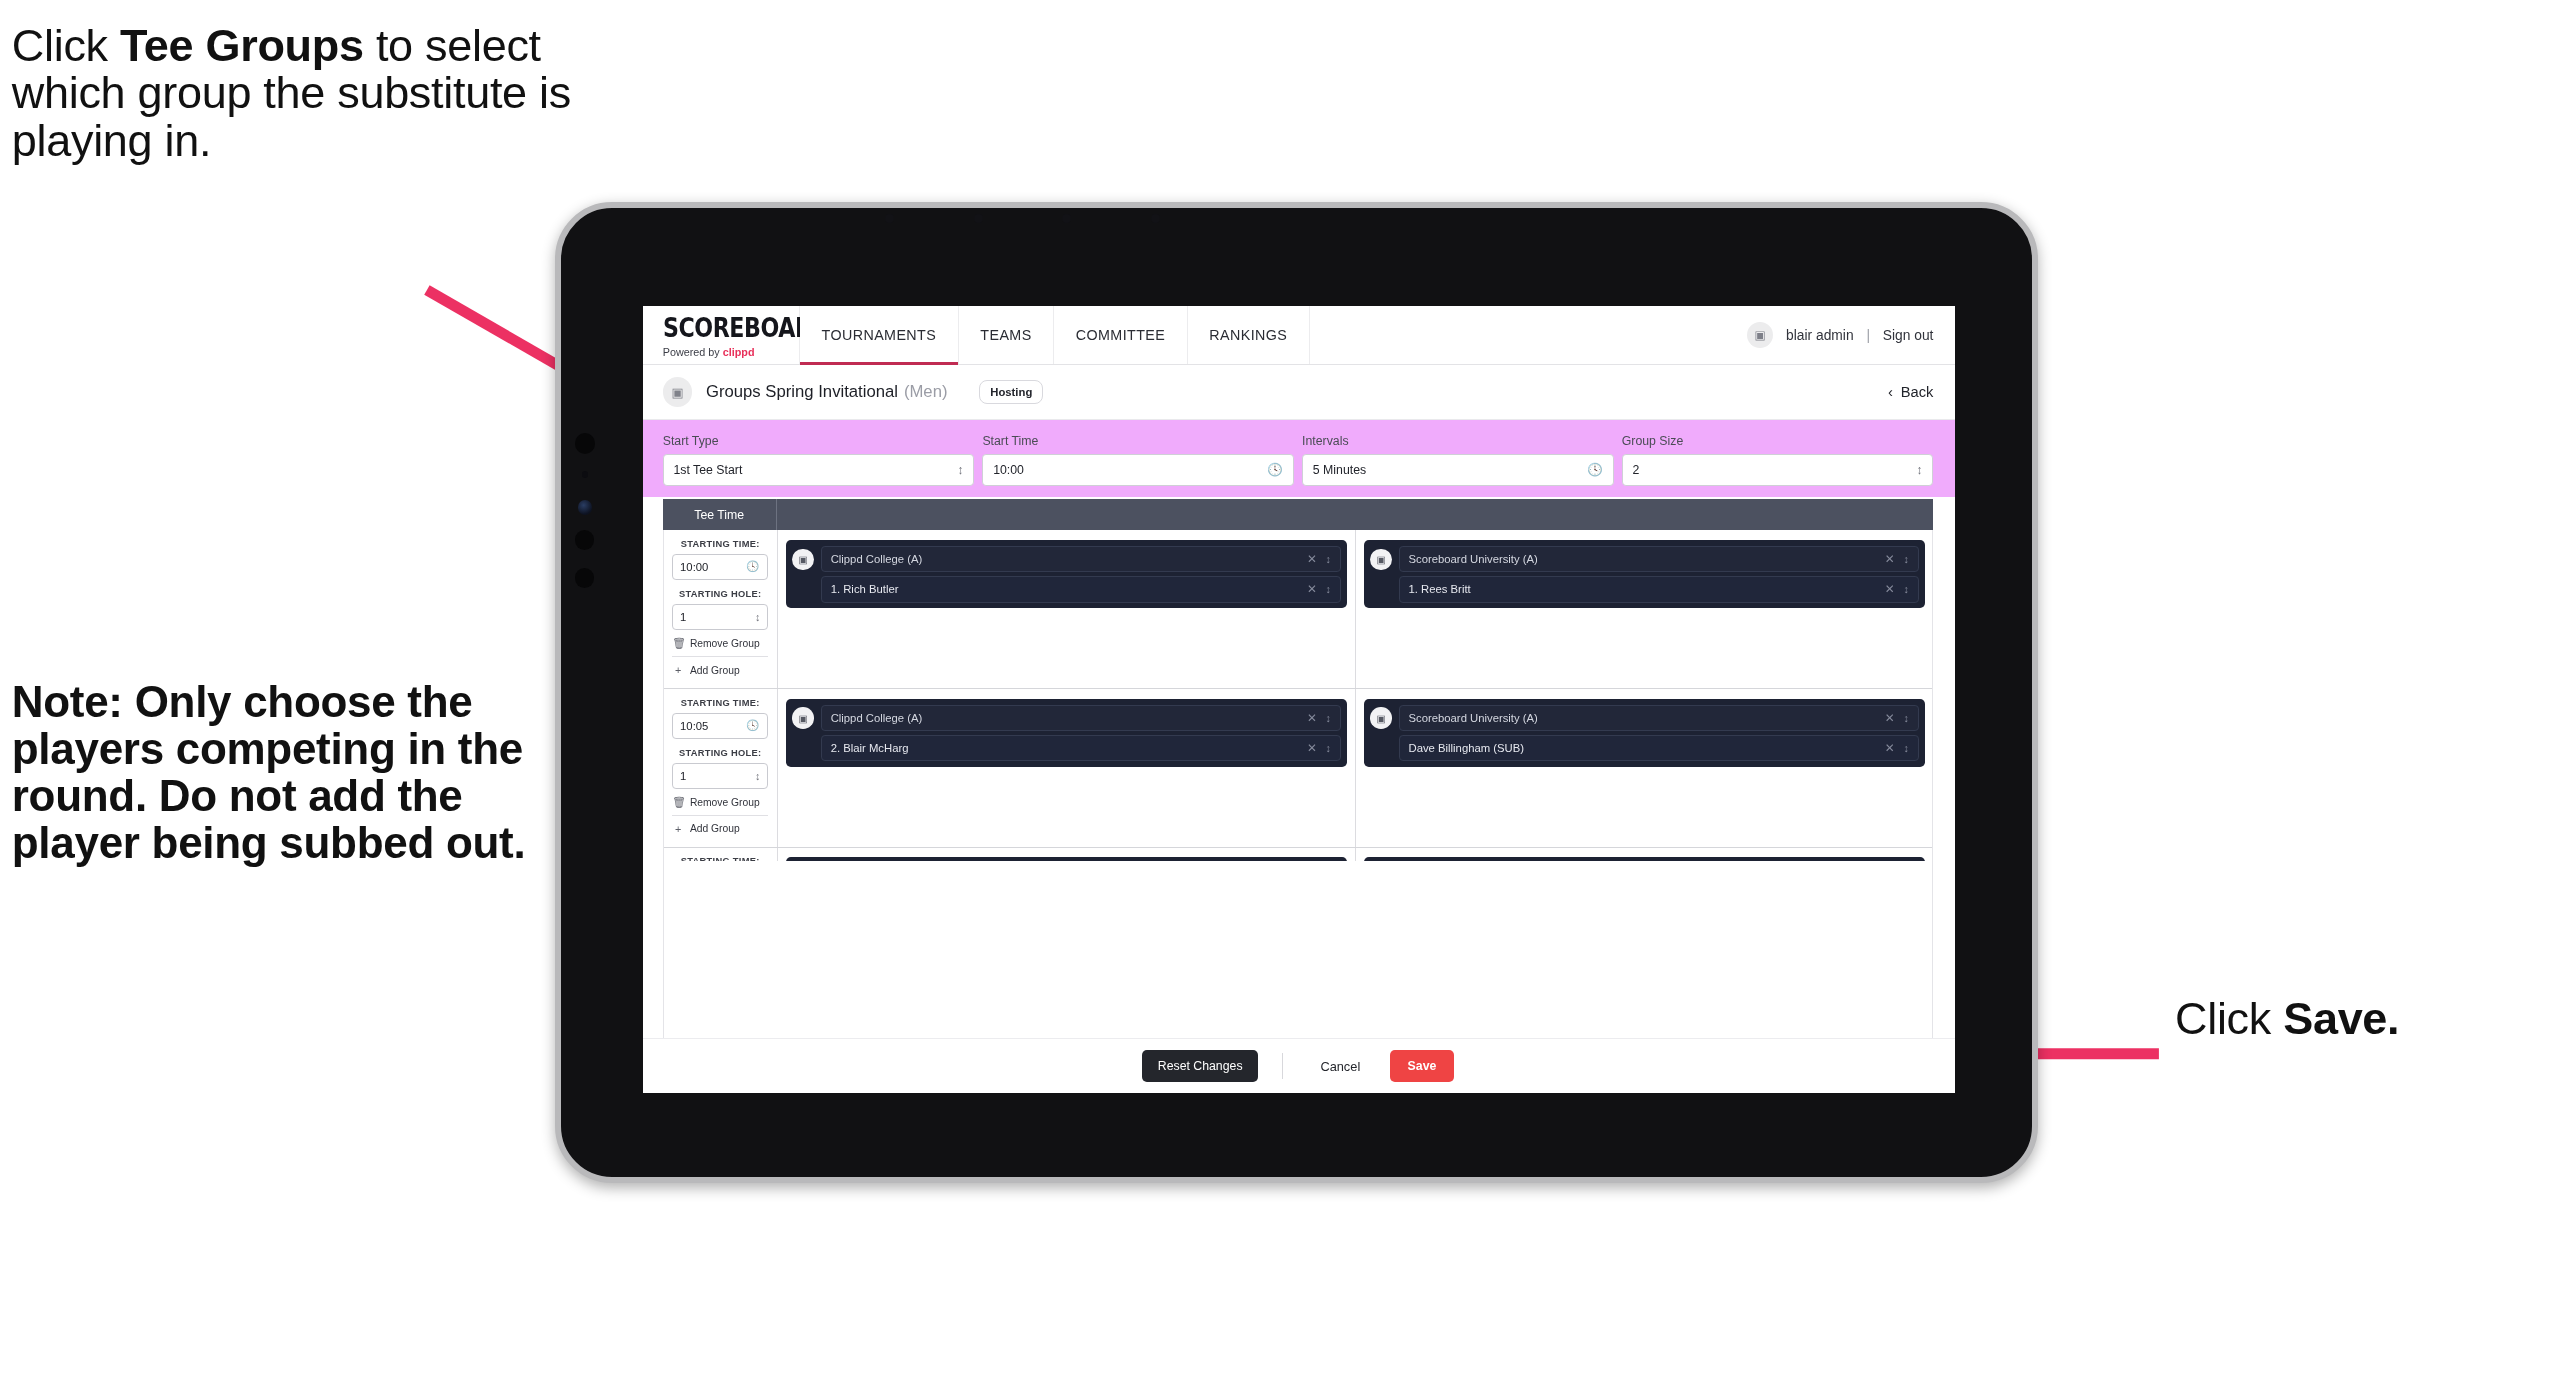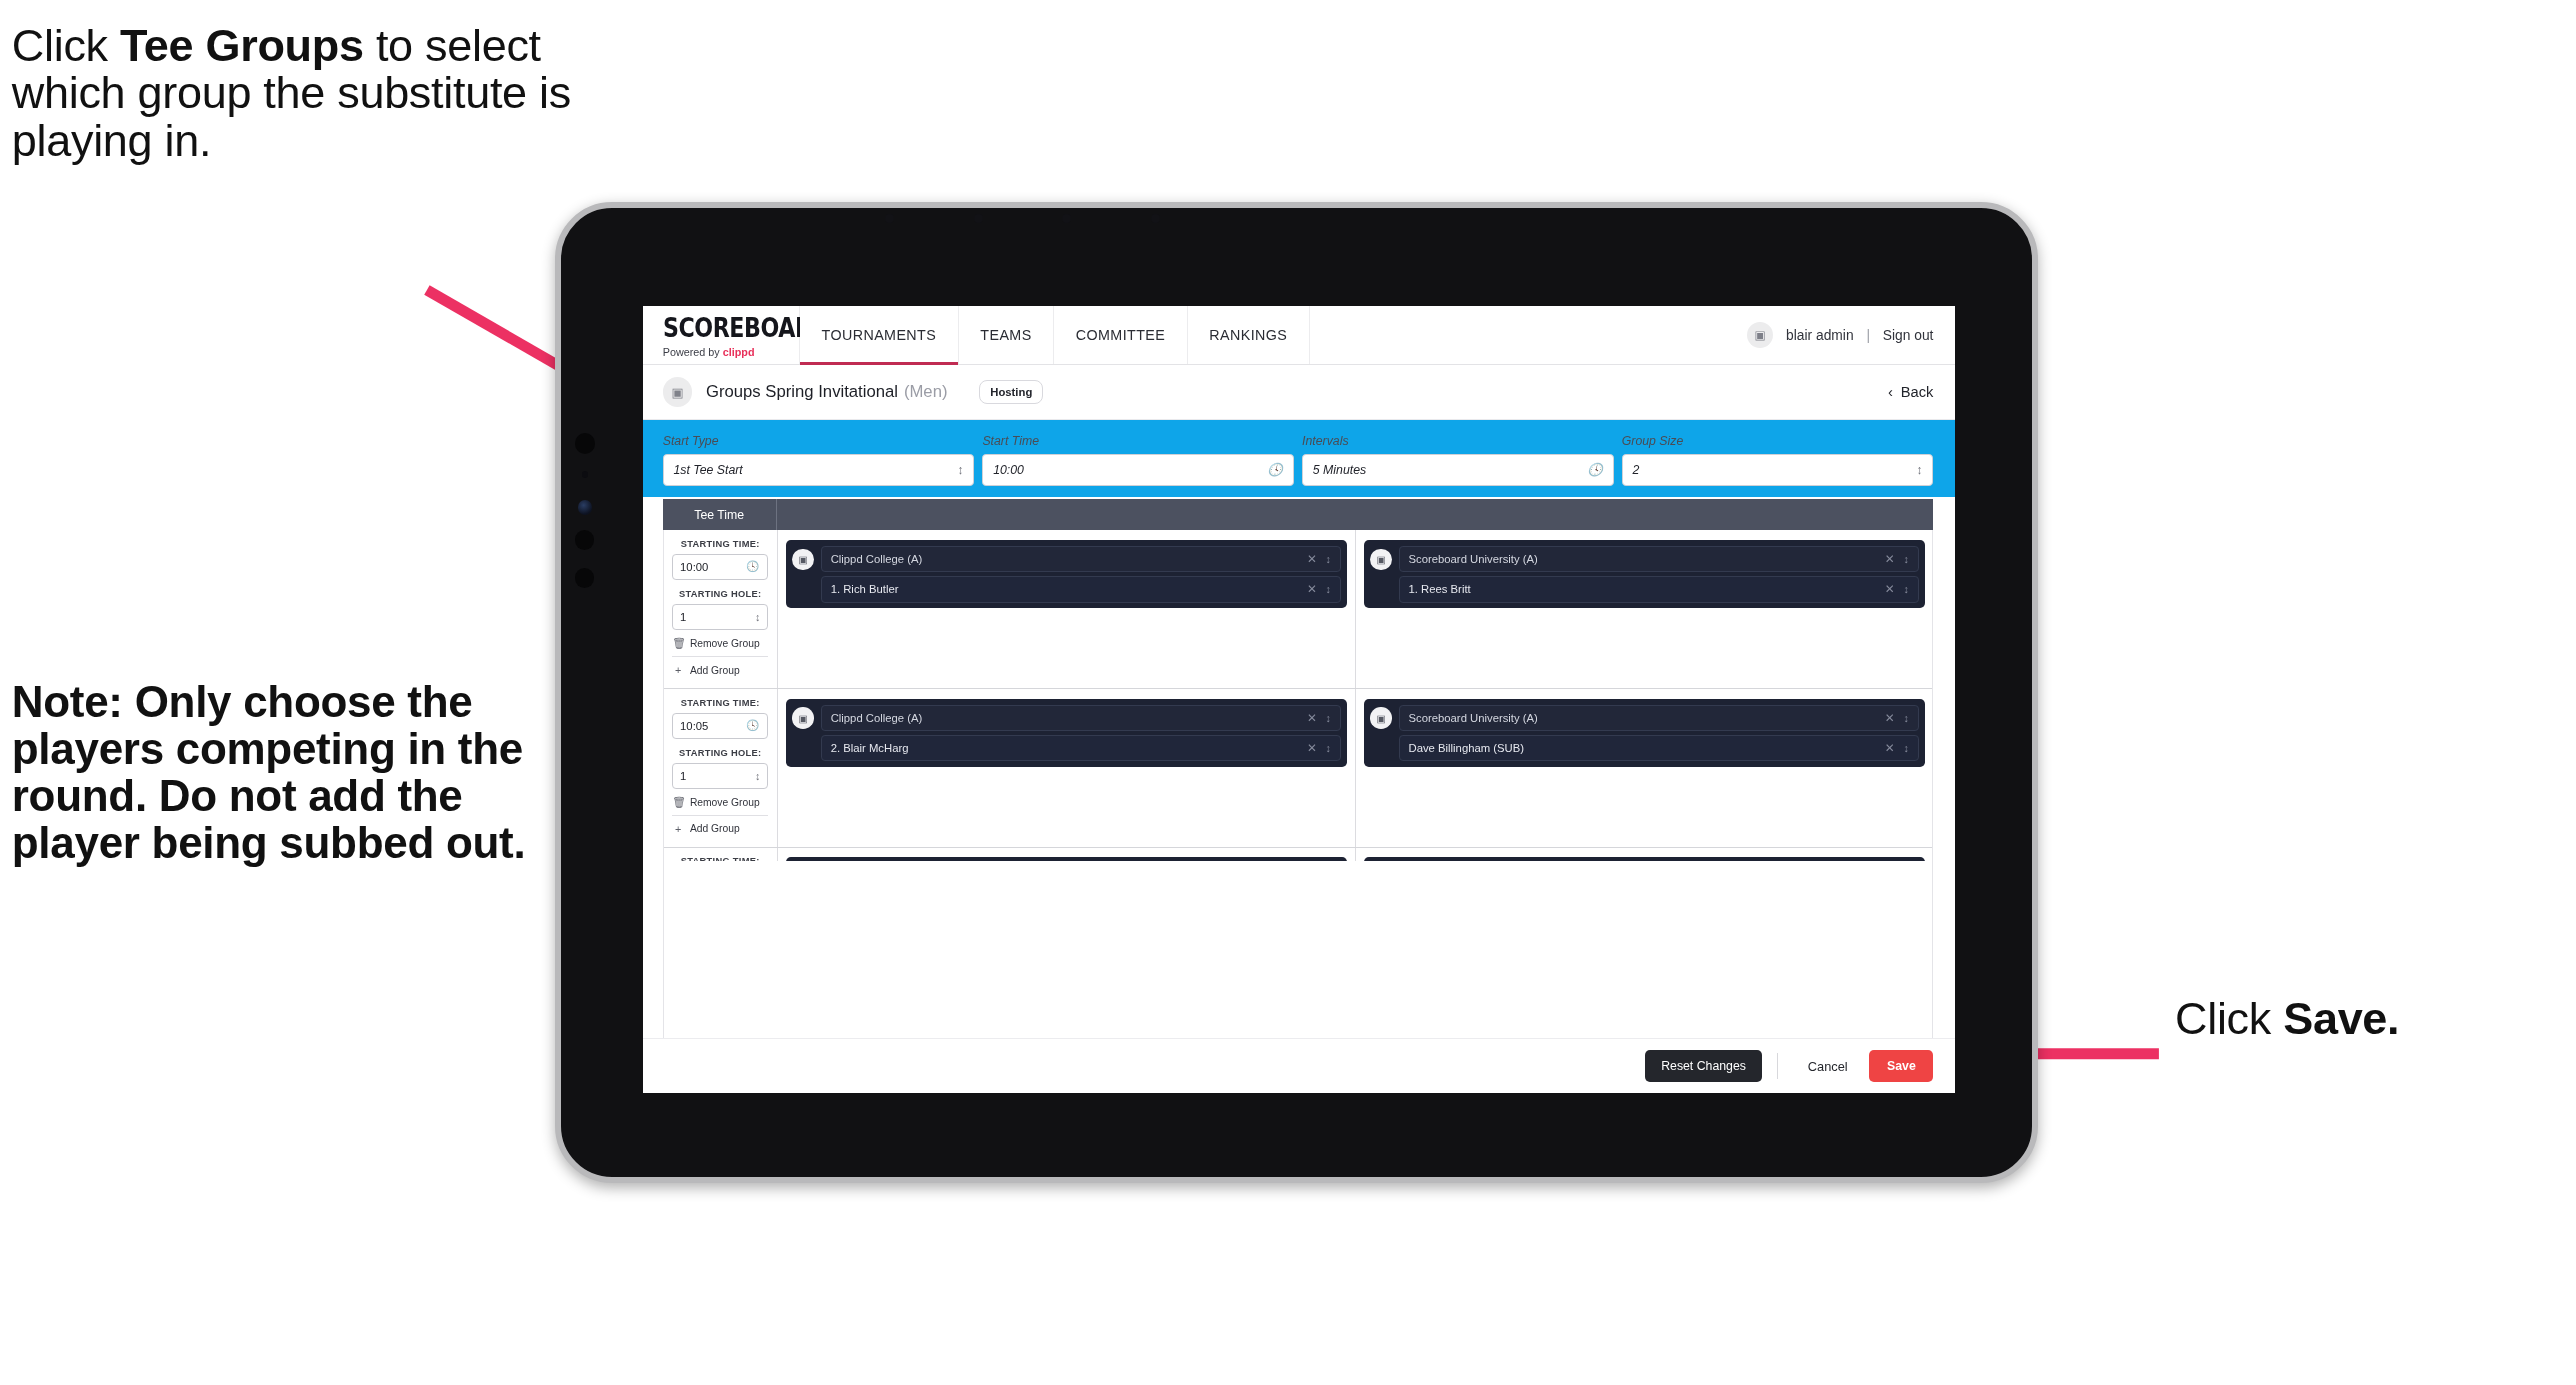--- a/index.html
+++ b/index.html
@@ -113,21 +113,21 @@
     margin-left: 32px; border: 1px solid #d9d9de; border-radius: 8px;
     padding: 4.9px 9.8px; font-size: 11.3px; font-weight: 700; color: #23252c;
     background: #fff;
   }
   .titlerow-spacer { flex: 1; }
   .back-link { font-size: 14.7px; color: #22242b; display: flex; align-items: center; gap: 7.9px; cursor: pointer; }
 
   
   .controls {
     display: flex; gap: 8px; padding: 13.8px 21.6px 11.8px 19.7px;
-    background: #0ea5e9; flex: 0 0 auto; font-style: italic;
+    background: #f0abfc; flex: 0 0 auto;
   }
   .ctrl { flex: 1; }
   .ctrl-label { font-size: 12.3px; color: #4a4c55; margin-bottom: 5.9px; }
   .ctrl-box {
     height: 32px; border: 1px solid #cfd0d6; border-radius: 3.9px;
     background: #fff; display: flex; align-items: center;
     padding: 0 9.8px; font-size: 12.3px; color: #22242b;
   }
   .ctrl-box .val { flex: 1; }
   .ctrl-ind { color: #6f717a; font-size: 12.8px; display: flex; align-items: center; }
@@ -190,22 +190,22 @@
   .pill .pl { flex: 1; }
   .pill .px { color: #868b9c; font-size: 11.8px; margin-right: 8.8px; }
   .pill .pc { color: #868b9c; font-size: 10.8px; }
 
   .grp-row.partial { border-bottom: none; }
   .grp-row.partial .col-tee,
   .grp-row.partial .col-team { padding-bottom: 0; height: 13.8px; overflow: hidden; }
 
   
   .footer {
-    flex: 0 0 55px; display: flex; align-items: center; justify-content: flex-end;
-    gap: 0; padding: 0 21.6px 0 19.7px; background: #fff; border-top: 1px solid #ececef;
+    flex: 0 0 55px; display: flex; align-items: center; justify-content: center;
+    gap: 8px; padding: 0 21.6px 0 19.7px; background: #fff; border-top: 1px solid #ececef;
   }
   .btn-reset {
     background: #24262c; color: #fff; border-radius: 4.9px;
     padding: 8.8px 15.7px; font-size: 12.3px; cursor: pointer;
   }
   .foot-sep { width: 1px; height: 25.6px; background: #d8d8dc; margin: 0 15.7px; }
   .btn-cancel { color: #24262c; font-size: 12.8px; padding: 8.8px 13.8px; cursor: pointer; }
   .btn-save {
     background: #ef4444; color: #fff; border-radius: 4.9px;
     padding: 8.8px 17.7px; font-size: 12.3px; font-weight: 700; cursor: pointer; margin-left: 7.9px;

